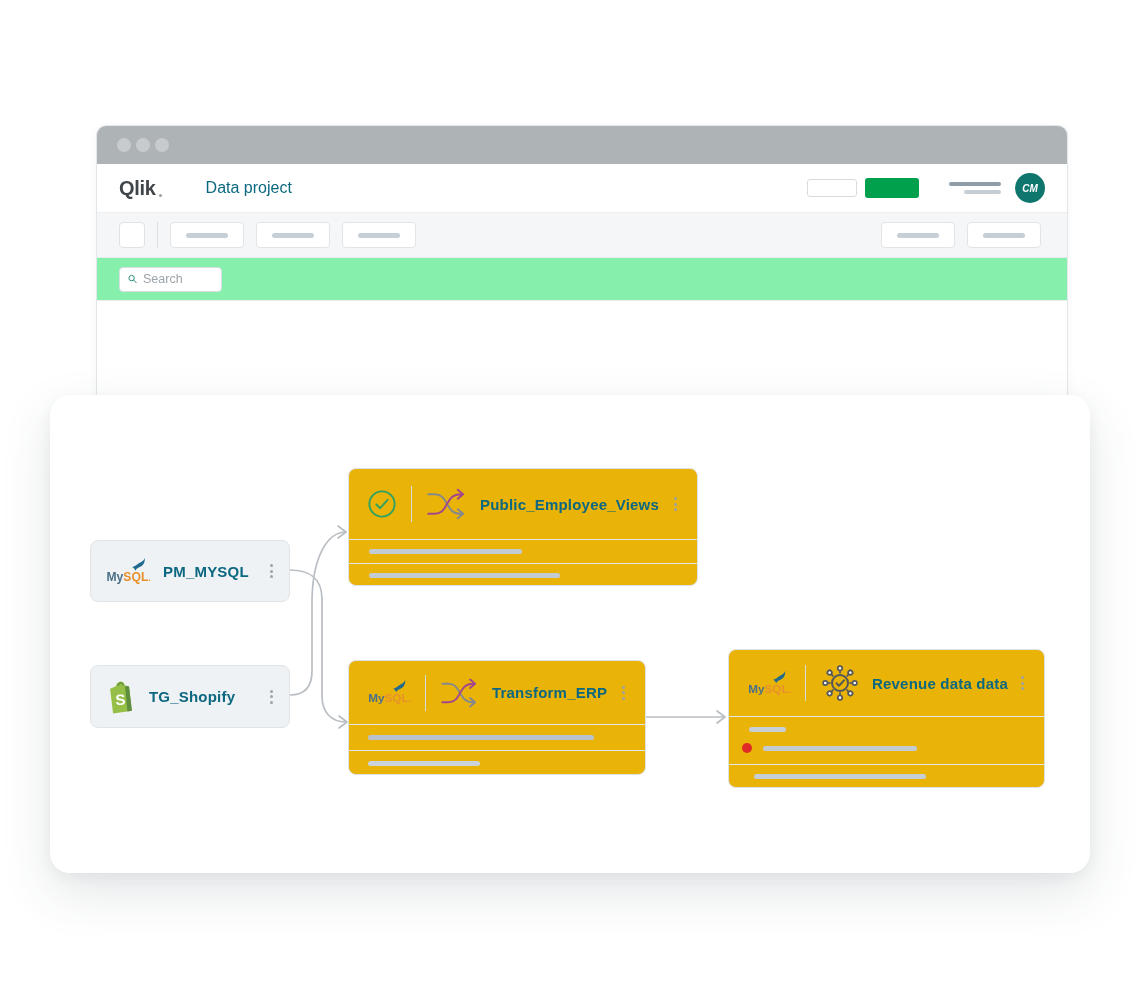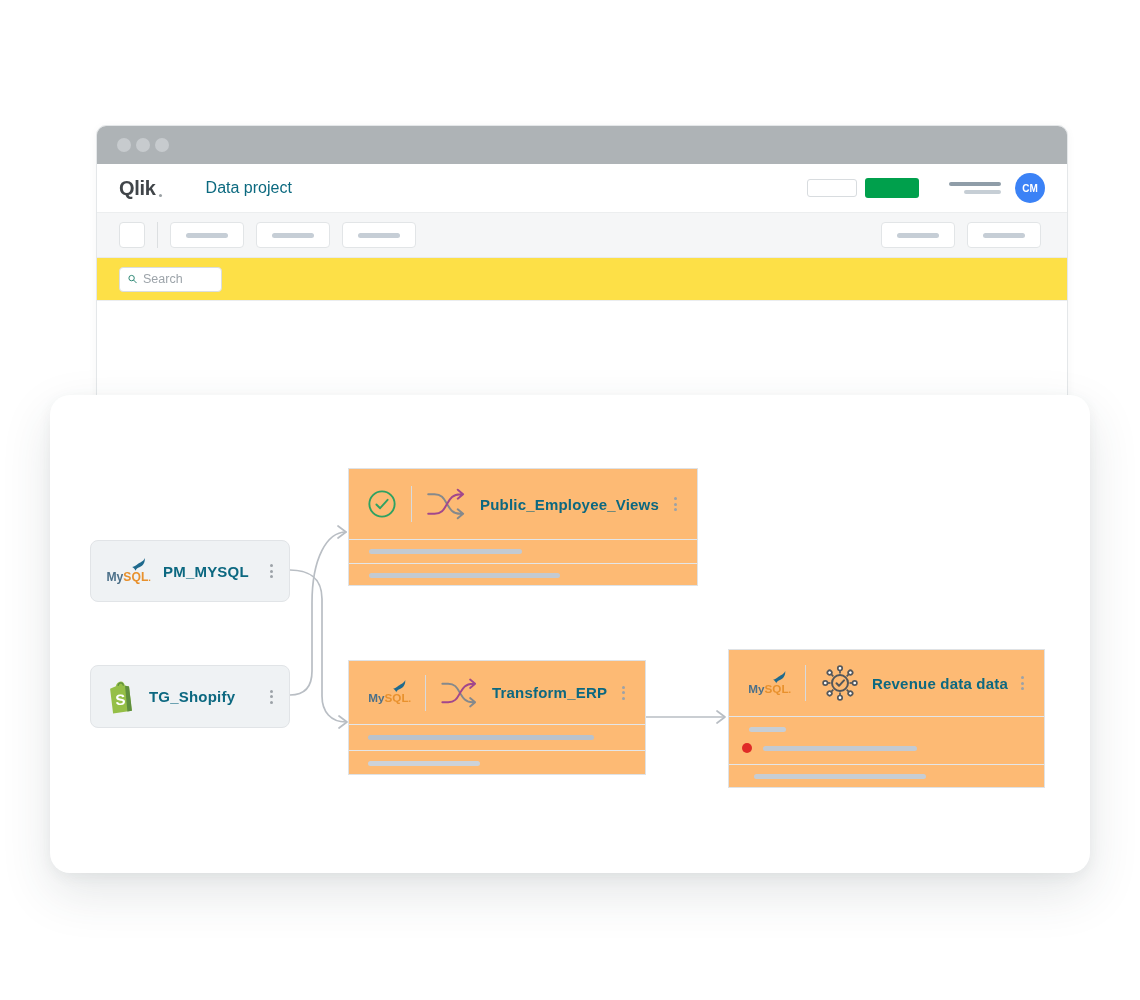--- a/index.html
+++ b/index.html
@@ -15,51 +15,51 @@
   .appbar { height:48px; background:#fff; display:flex; align-items:center; padding:0 22px 0 22px; }
   .logo { font-size:20px; font-weight:600; color:#404549; letter-spacing:-.3px; position:relative; }
   .logo .tm { position:absolute; right:-6px; bottom:3px; width:3px; height:3px; background:#9aa0a4; border-radius:50%; }
   .page-title { margin-left:50px; font-size:16px; font-weight:400; color:#0B697F;text-align:center; }
   .appbar-right { margin-left:auto; display:flex; align-items:center; }
   .btn-outline { width:50px; height:18px; border:1px solid #D8DCDF; border-radius:3px; background:#fff; }
   .btn-green { width:54px; height:20px; border-radius:3px; background:#00A04C; margin-left:8px; }
   .user-lines { margin-left:30px; width:52px; display:flex; flex-direction:column; align-items:flex-end; }
   .user-lines .l1 { width:52px; height:4px; border-radius:2px; background:#8F9DA8; }
   .user-lines .l2 { width:37px; height:4px; border-radius:2px; background:#C6CED5; margin-top:4px; }
-  .avatar { margin-left:14px; width:30px; height:30px; border-radius:50%; background:#3b82f6;
-            color:#fff; font-size:10px; font-weight:700; display:flex; align-items:center; justify-content:center; }
+  .avatar { margin-left:14px; width:30px; height:30px; border-radius:50%; background:#0f766e;
+            color:#fff; font-size:10px; font-weight:700; display:flex; align-items:center; justify-content:center;font-style:italic; }
 
   .toolbar { height:46px; background:#F5F6F7; border-top:1px solid #ECEEEF; border-bottom:1px solid #E8EAEC;
              display:flex; align-items:center; padding:0 26px 0 22px; gap:12px; }
   .tool-square { width:26px; height:26px; background:#fff; border:1px solid #E0E3E5; border-radius:4px; }
   .tool-sep { width:1px; height:26px; background:#DCDFE1; }
   .tool-btn { width:74px; height:26px; background:#fff; border:1px solid #E2E5E7; border-radius:4px;
               display:flex; align-items:center; justify-content:center; }
   .tool-btn .dash { width:42px; height:5px; border-radius:3px; background:#C6CED6; }
   .tool-spacer { flex:1; }
 
-  .searchrow { height:43px; background:#fde047; border-bottom:1px solid #EBEDEF; display:flex; align-items:center; padding:0 22px; }
+  .searchrow { height:43px; background:#86efac; border-bottom:1px solid #EBEDEF; display:flex; align-items:center; padding:0 22px; }
   .searchbox { width:103px; height:25px; border:1px solid #D9DDE0; border-radius:4px; background:#fff;
                display:flex; align-items:center; padding:0 8px; gap:6px; }
   .searchbox input { border:none; outline:none; width:70px; font-size:12.5px; color:#5a6166; background:transparent; font-family:"Liberation Sans", sans-serif;}
   .searchbox input::placeholder { color:#9DA4AA; }
 
   
   .hero { position:absolute; left:50px; top:395px; width:1040px; height:478px; background:#fff; border-radius:20px;
           box-shadow:0 20px 50px rgba(50,60,70,.13), 0 4px 14px rgba(50,60,70,.06); }
   .canvas { position:absolute; inset:0; }
   .connectors { position:absolute; inset:0; }
 
   .src-node { position:absolute; width:200px; background:#EFF2F4; border:1px solid #E1E4E7; border-radius:8px;
               display:flex; align-items:center; padding:0 12px 0 14px; }
   .node-label { font-size:15px; font-weight:700; color:#0C6880; letter-spacing:.2px; margin-left:12px; white-space:nowrap; }
   .kebab { margin-left:auto; display:flex; flex-direction:column; align-items:center; padding:4px; cursor:pointer; }
   .kebab i { width:3px; height:3px; border-radius:50%; background:#9CA2A8; margin:1.25px 0; }
 
-  .task-card { position:absolute; background:#fdba74; border:1px solid #DFE2E5; border-radius:0; }
+  .task-card { position:absolute; background:#eab308; border:1px solid #DFE2E5; border-radius:8px; }
   .task-head { display:flex; align-items:center; padding:0 16px 0 18px; }
   .vsep { width:1px; height:36px; background:#D8DBDE; margin:0 14px; flex:none; }
   .bar { position:absolute; height:5px; border-radius:3px; }
   .task-row { position:relative; border-top:1px solid #E3E6E9; }
   .red-dot { position:absolute; width:10px; height:10px; border-radius:50%; background:#E02B27; }
 </style>
 </head>
 <body>
 
 <div class="window">

